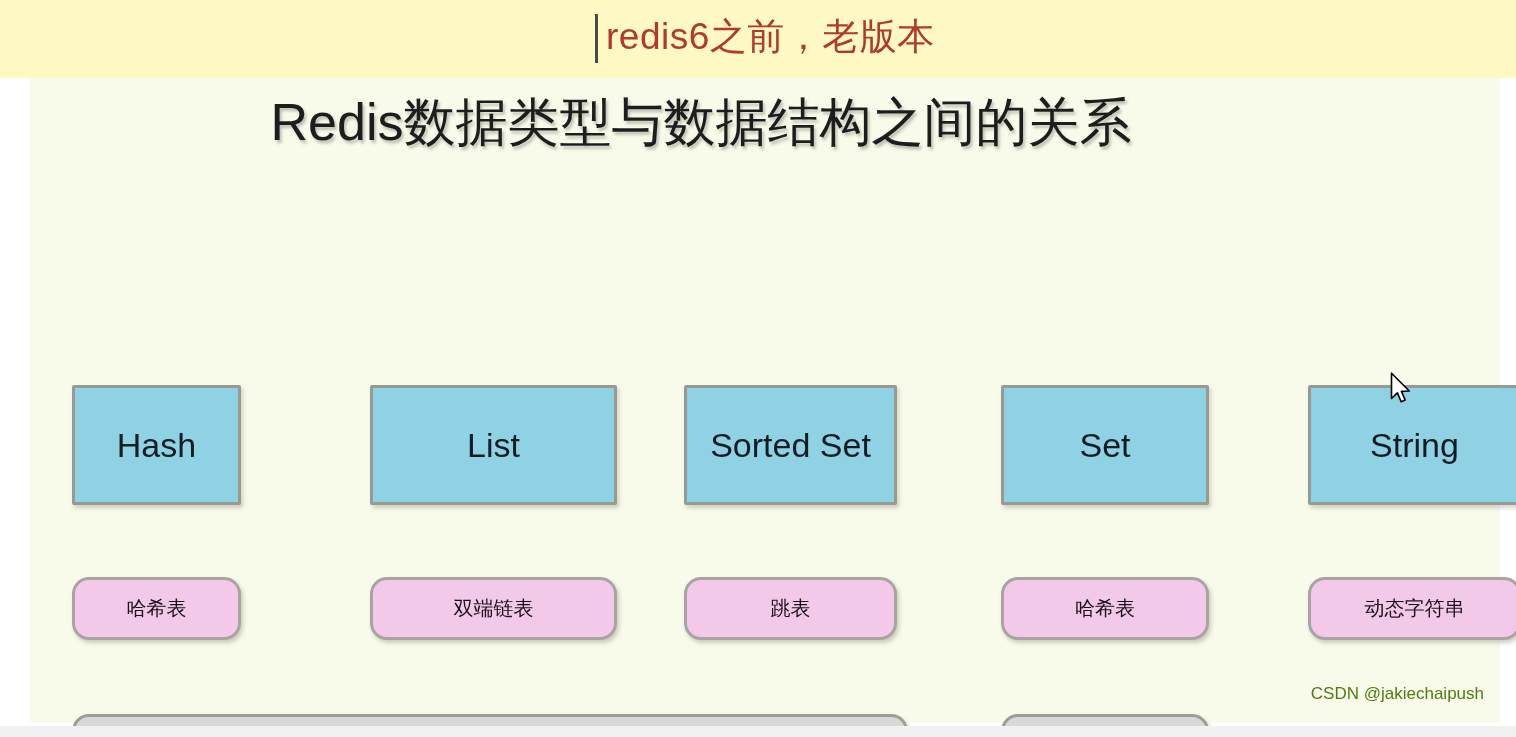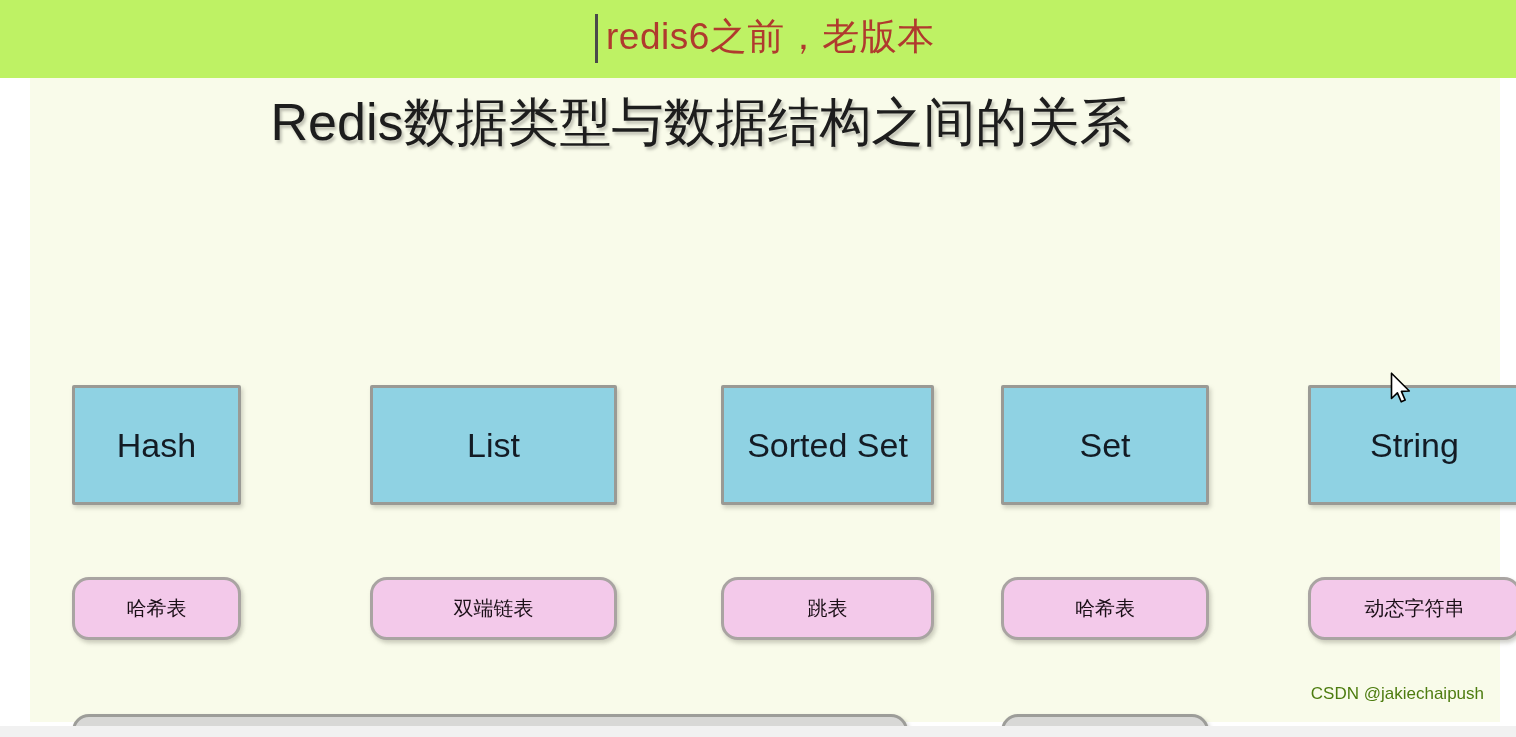--- a/index.html
+++ b/index.html
@@ -14,21 +14,21 @@
     overflow: hidden;
     position: relative;
   }
 
   
   #caption-band {
     position: absolute;
     left: 0; top: 0;
     width: 1516px;
     height: 78px;
-    background: #bef264;
+    background: #fef9c3;
   }
   #caption-cursor {
     position: absolute;
     left: 595px;
     top: 14px;
     width: 3px;
     height: 49px;
     background: #4a4a4a;
   }
   #caption-text {
@@ -99,21 +99,21 @@
     border: 3px solid #9d9d99;
     border-radius: 17px;
     font-size: 32px;
     box-shadow: 2px 3px 4px rgba(130,130,115,0.4);
     color: #15150f;
   }
 
   
   .col-0 { left: 42px;   width: 169px; }
   .col-1 { left: 340px;  width: 247px; }
-  .col-2 { left: 691px;  width: 213px; text-align: center; }
+  .col-2 { left: 654px;  width: 213px; text-align: center; }
   .col-3 { left: 971px;  width: 208px; }
   .col-4 { left: 1278px; width: 213px; }
 
   .row-type   { top: 307px; height: 120px; }
   .row-struct { top: 499px; height: 63px;  }
   .row-enc    { top: 636px; height: 63px;  }
 
   .wide-zip { left: 42px; width: 836px; }
 
   

